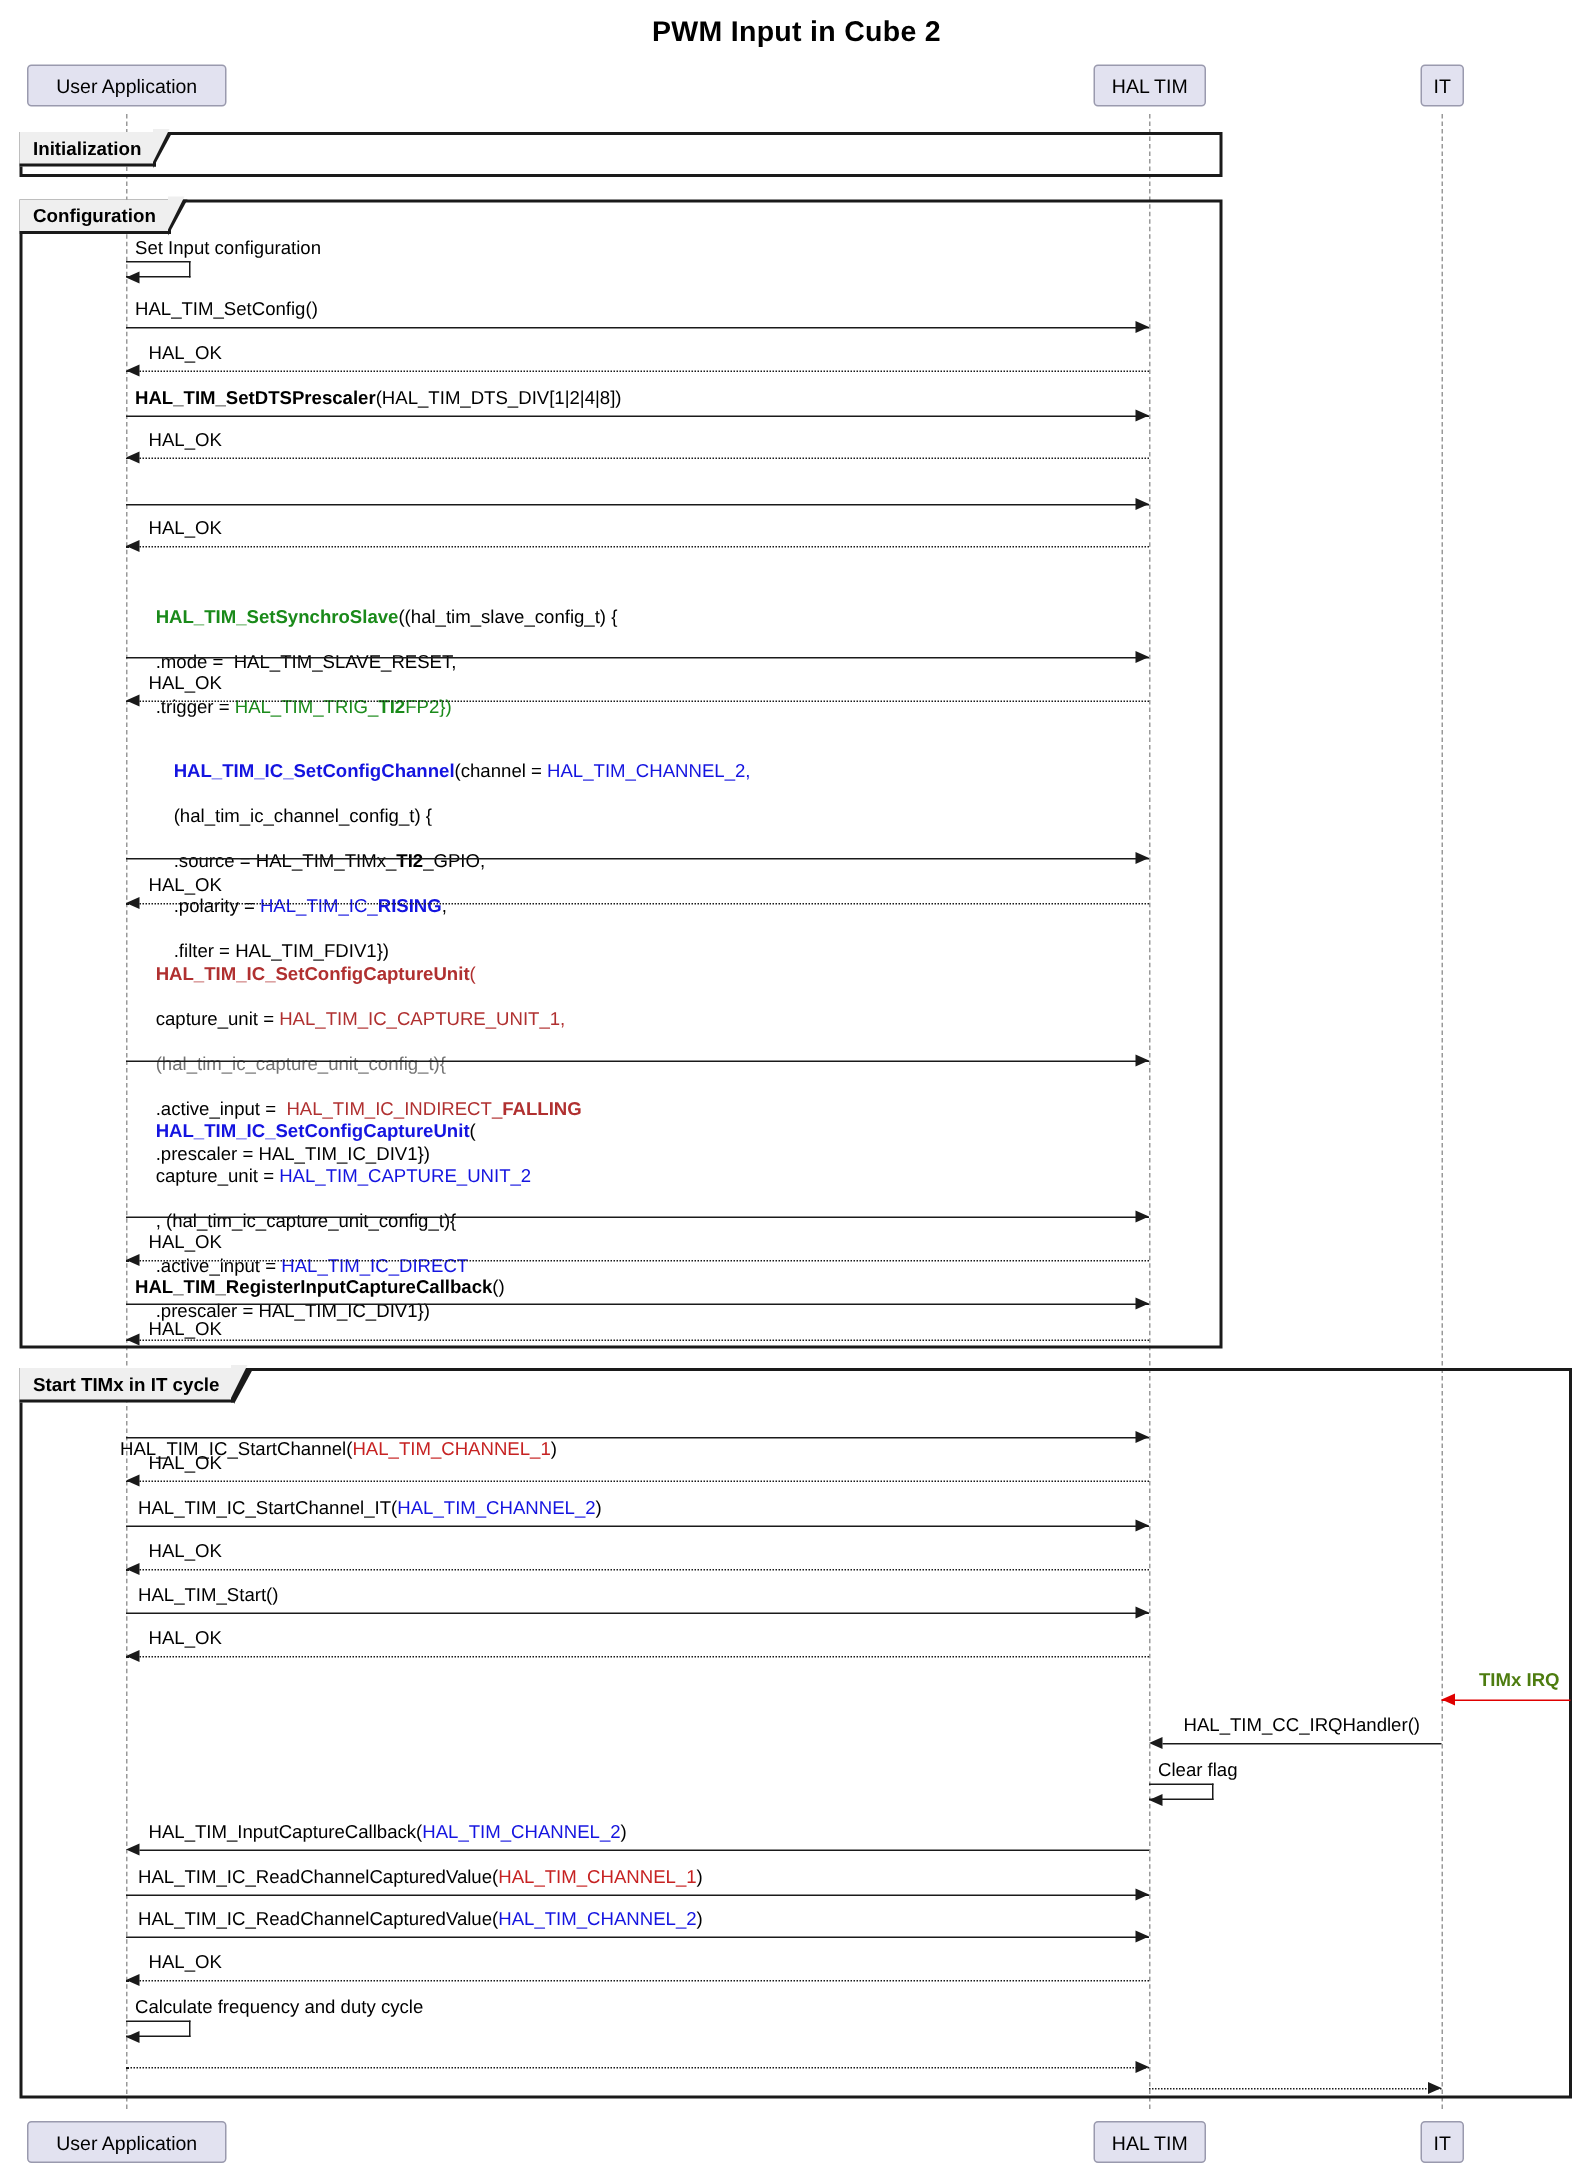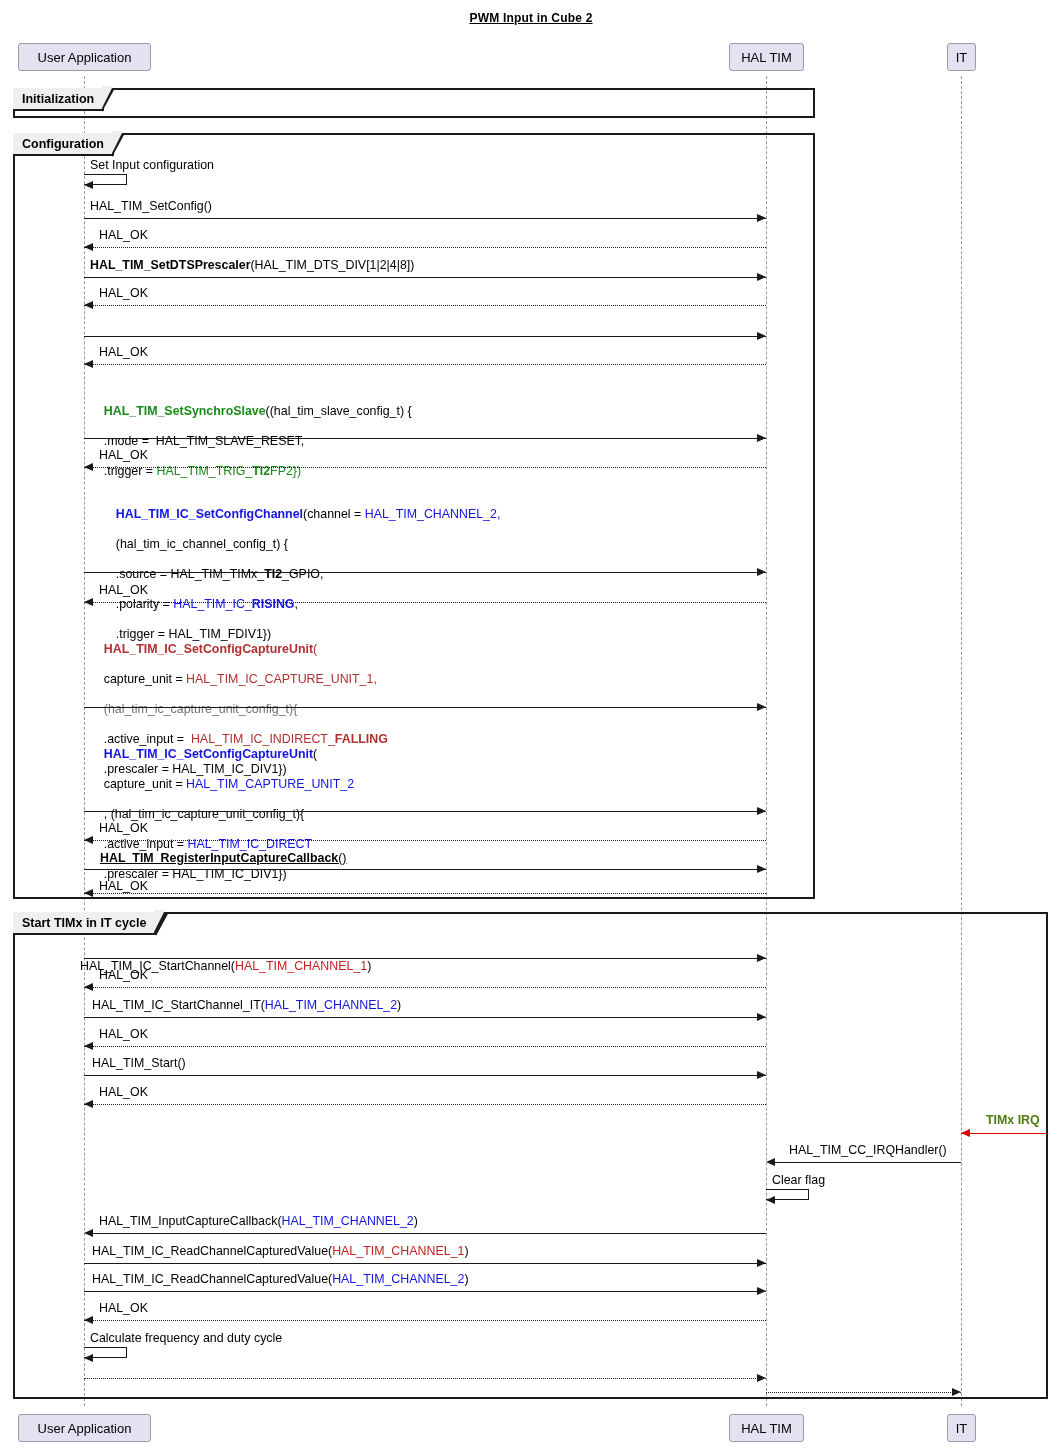--- a/index.html
+++ b/index.html
@@ -1,20 +1,20 @@
 <!DOCTYPE html>
 <html><head>
 <meta charset="utf-8">
 <style>
   html,body{margin:0;padding:0;background:#ffffff;}
   body{font-family:"Liberation Sans",sans-serif;color:#000;}
   #canvas{position:relative;width:1062px;height:1448px;overflow:hidden;background:#fff;}
 
   .title{position:absolute;left:0;top:11px;width:1062px;text-align:center;
-         font-size:12px;font-weight:bold;letter-spacing:.2px;text-decoration:underline;}
+         font-size:19px;font-weight:bold;letter-spacing:.2px;}
 
   
   .plabel{position:absolute;background:#E2E2F0;border:1px solid #9A9AAE;
           border-radius:3px;font-size:13px;color:#000;display:flex;
           align-items:center;justify-content:center;box-sizing:border-box;}
 
   
   .lifeline{position:absolute;width:0;border-left:1px dashed #999;}
 
   
@@ -130,21 +130,21 @@
 
   <div class="mtext" style="left:99px;top:448px;">HAL_OK</div>
   <div class="mline dotted" style="left:84px;top:467px;width:682px;"></div>
   <div class="arrowL" style="left:84px;top:462.5px;"></div>
 
   <div class="mtext" style="left:102px;top:492px;">
     <span class="b"><b>HAL_TIM_IC_SetConfigChannel</b></span><span>(channel = </span><span class="b">HAL_TIM_CHANNEL_2,</span><br>
     <span>(hal_tim_ic_channel_config_t) {</span><br>
     <span>.source = HAL_TIM_TIMx_</span><b>TI2</b><span>_GPIO,</span><br>
     <span>.polarity = </span><span class="b"><span>HAL_TIM_IC_</span><b>RISING</b></span><span>,</span><br>
-    <span>.trigger = HAL_TIM_FDIV1})</span>
+    <span>.filter = HAL_TIM_FDIV1})</span>
   </div>
   <div class="mline" style="left:84px;top:572px;width:682px;"></div>
   <div class="arrowR" style="left:757px;top:567.5px;"></div>
 
   <div class="mtext" style="left:99px;top:583px;">HAL_OK</div>
   <div class="mline dotted" style="left:84px;top:602px;width:682px;"></div>
   <div class="arrowL" style="left:84px;top:597.5px;"></div>
 
   <div class="mtext r" style="left:90px;top:627px;">
     <b>HAL_TIM_IC_SetConfigCaptureUnit</b><span>(</span><br>
@@ -163,21 +163,21 @@
     <span>.active_input = </span><span class="b">HAL_TIM_IC_DIRECT</span><br>
     <span>.prescaler = HAL_TIM_IC_DIV1})</span>
   </div>
   <div class="mline" style="left:84px;top:811px;width:682px;"></div>
   <div class="arrowR" style="left:757px;top:806.5px;"></div>
 
   <div class="mtext" style="left:99px;top:821px;">HAL_OK</div>
   <div class="mline dotted" style="left:84px;top:840px;width:682px;"></div>
   <div class="arrowL" style="left:84px;top:835.5px;"></div>
 
-  <div class="mtext" style="left:100px;top:851px;text-decoration:underline;"><b>HAL_TIM_RegisterInputCaptureCallback</b><span>()</span></div>
+  <div class="mtext" style="left:90px;top:851px;"><b>HAL_TIM_RegisterInputCaptureCallback</b><span>()</span></div>
   <div class="mline" style="left:84px;top:869px;width:682px;"></div>
   <div class="arrowR" style="left:757px;top:864.5px;"></div>
 
   <div class="mtext" style="left:99px;top:879px;">HAL_OK</div>
   <div class="mline dotted" style="left:84px;top:893px;width:682px;"></div>
   <div class="arrowL" style="left:84px;top:888.5px;"></div>
 
   <div class="frame" style="left:13px;top:912px;width:1035px;height:487px;"></div>
   <div class="frame-tab-edge" style="left: 156.406px; top: 912px;"></div>
     <div class="frame-tab" style="left:13px;top:912px;height:23px;">

